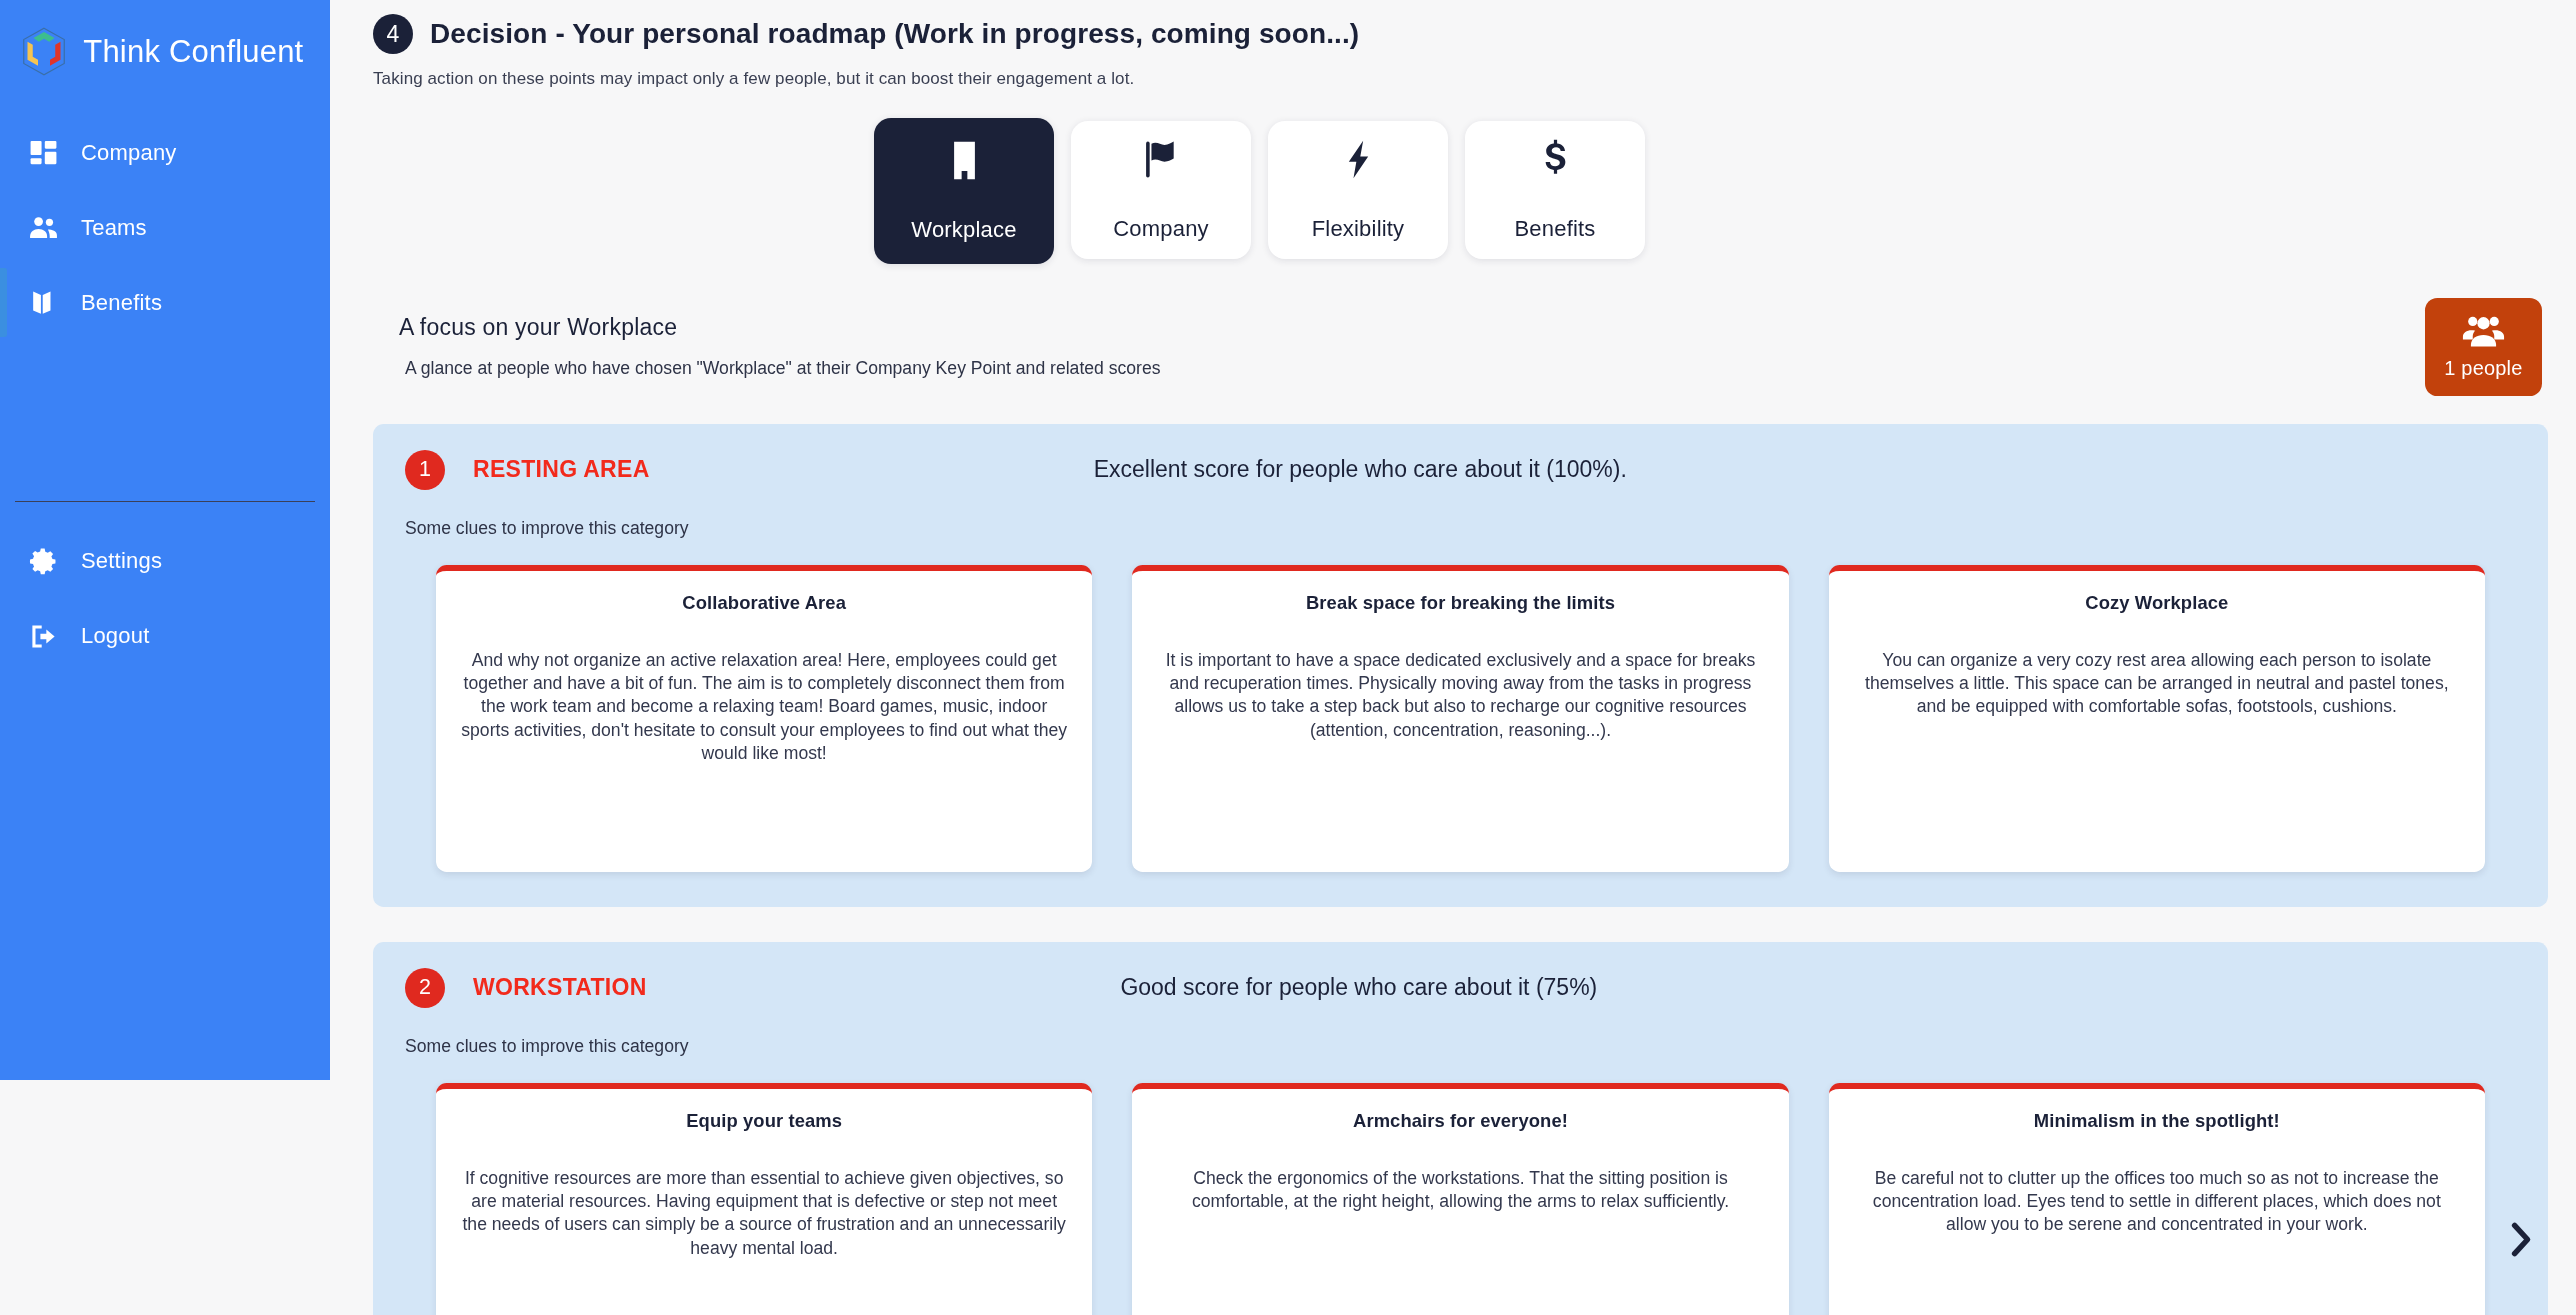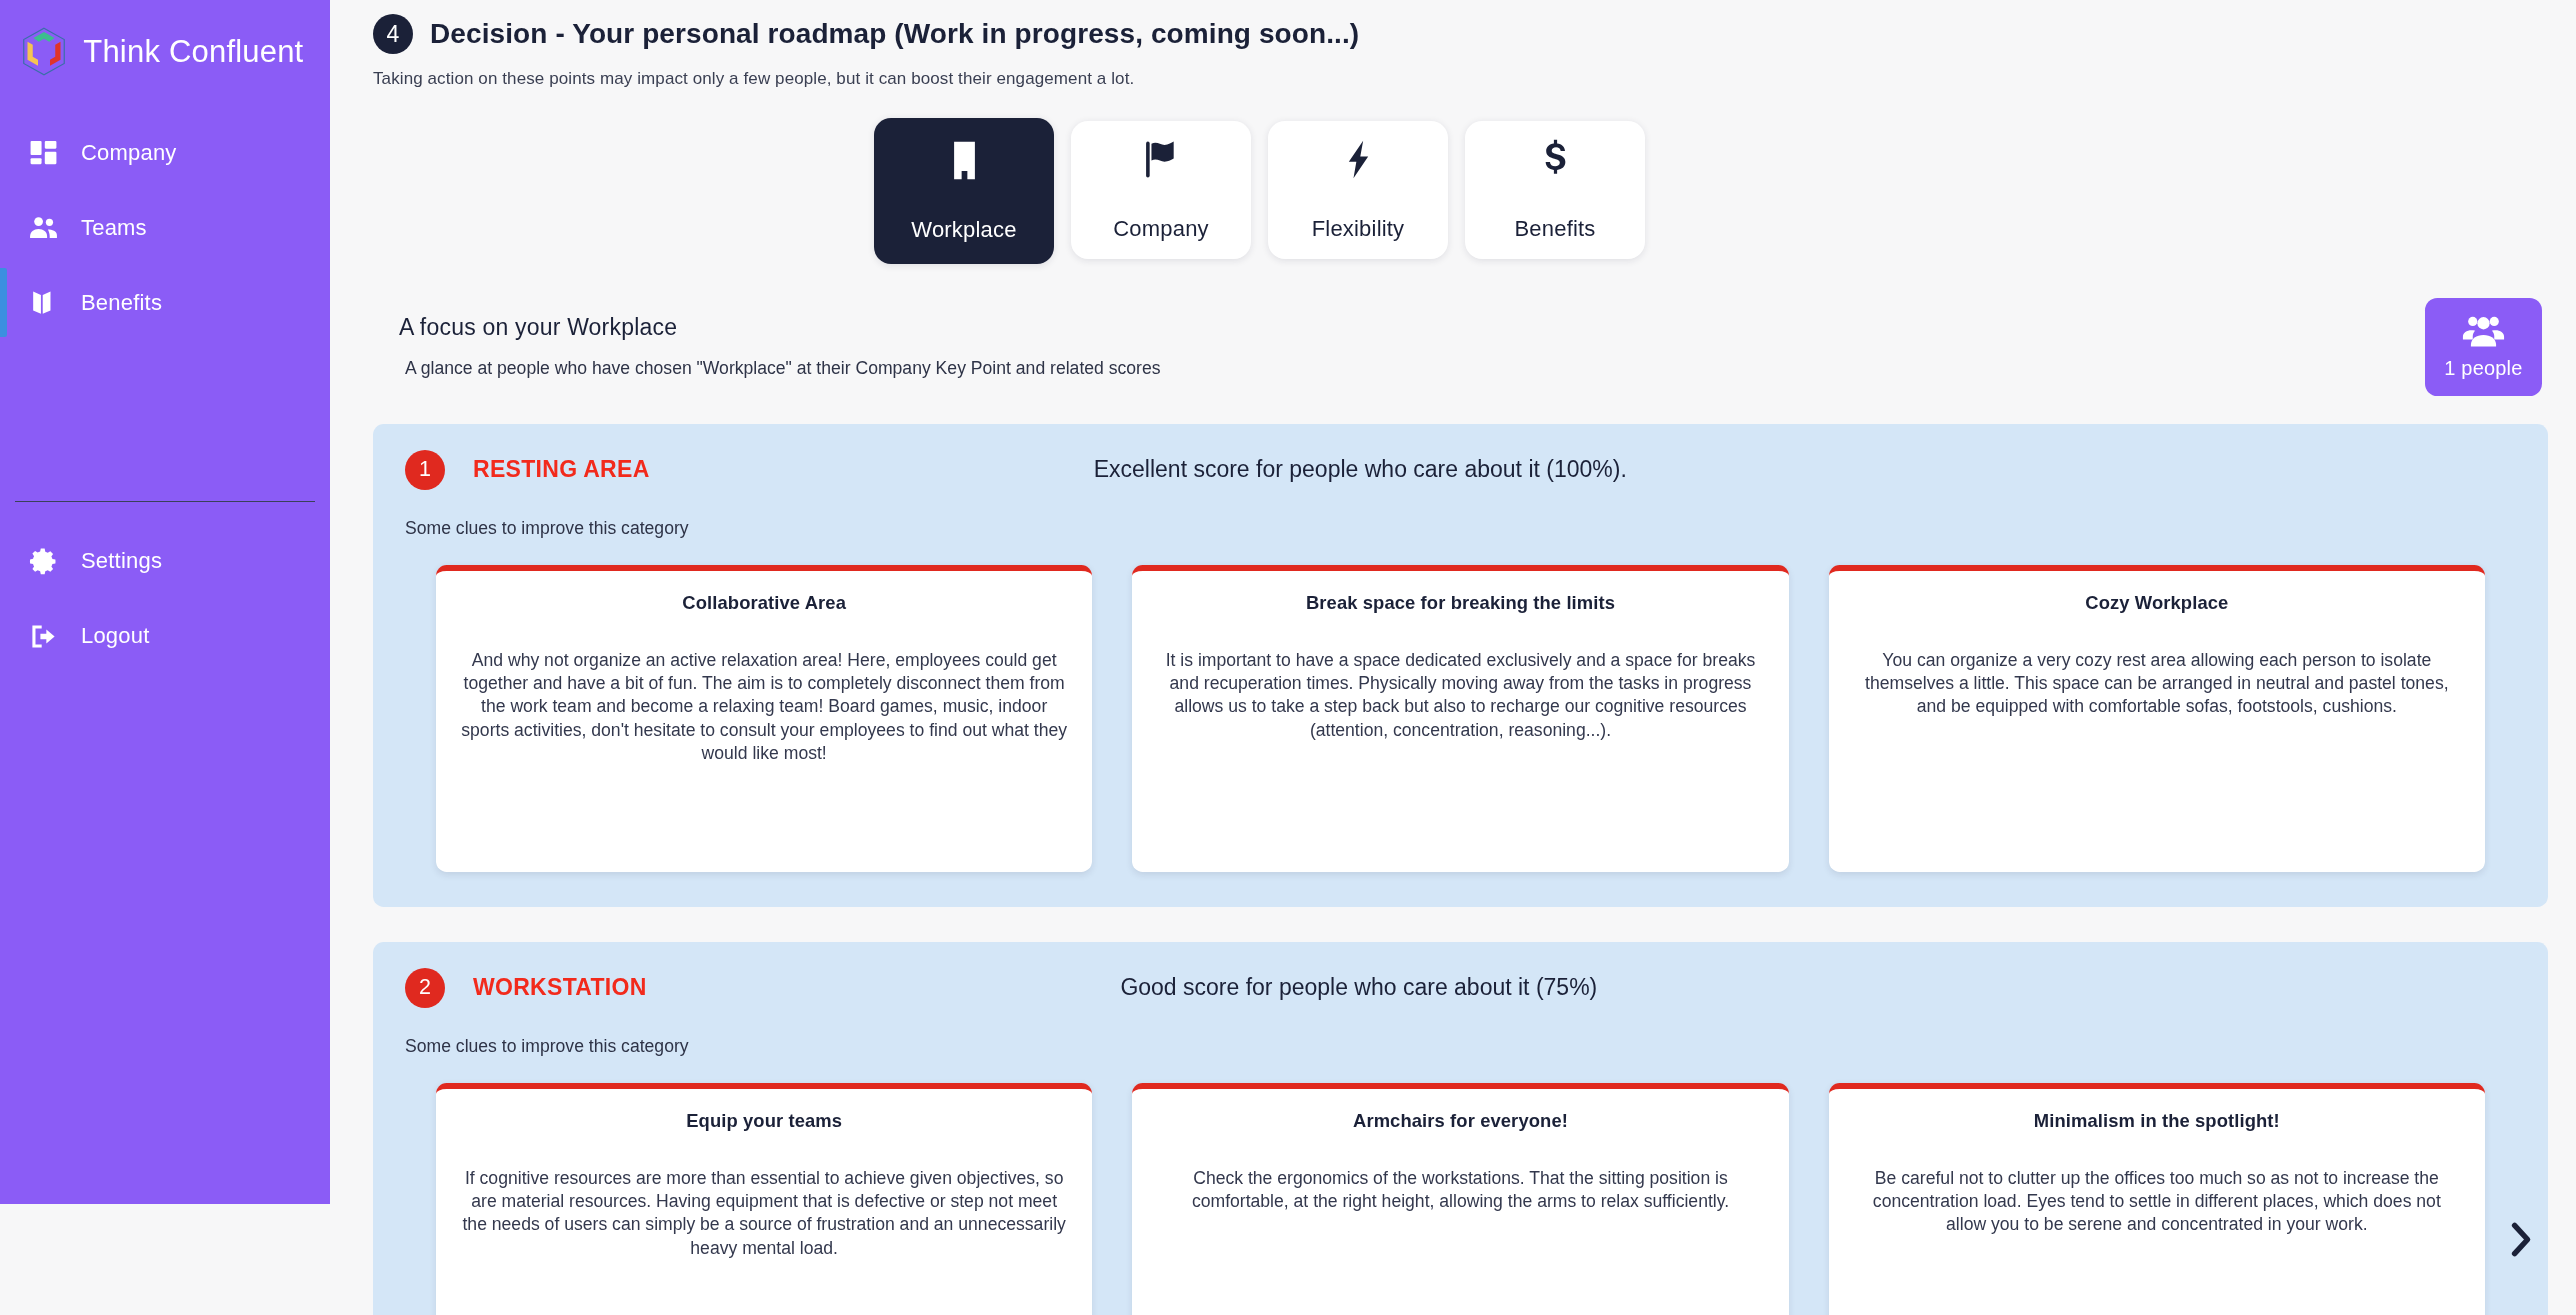--- a/index.html
+++ b/index.html
@@ -8,23 +8,23 @@
     height: 1316px;
     overflow: hidden;
     font-family: "Liberation Sans", sans-serif;
     background: #f7f7f8;
   }
   body { display: flex; }
 
   
   .sidebar {
     width: 330px;
-    height: 1204px;
+    height: 1080px;
     flex: 0 0 330px;
-    background: #8b5cf6;
+    background: #3b82f6;
     color: #ffffff;
     display: flex;
     flex-direction: column;
     position: relative;
   }
   .brand {
     display: flex;
     align-items: center;
     gap: 15.3px;
     padding: 17px 0 0 20px;
@@ -169,21 +169,21 @@
   }
   .focus-sub {
     margin-top: 17px;
     padding-left: 6.1px;
     font-size: 17.6px;
     color: #2e3347;
   }
   .people-badge {
     flex: 0 0 auto;
     width: 117px; height: 98px;
-    background: #8b5cf6;
+    background: #c2410c;
     border-radius: 12.3px;
     display: flex;
     flex-direction: column;
     align-items: center;
     justify-content: center;
     gap: 6.1px;
     cursor: pointer;
     margin-right: 6.1px;
   }
   .people-badge svg { width: 43px; height: 34px; fill: #ffffff; }

